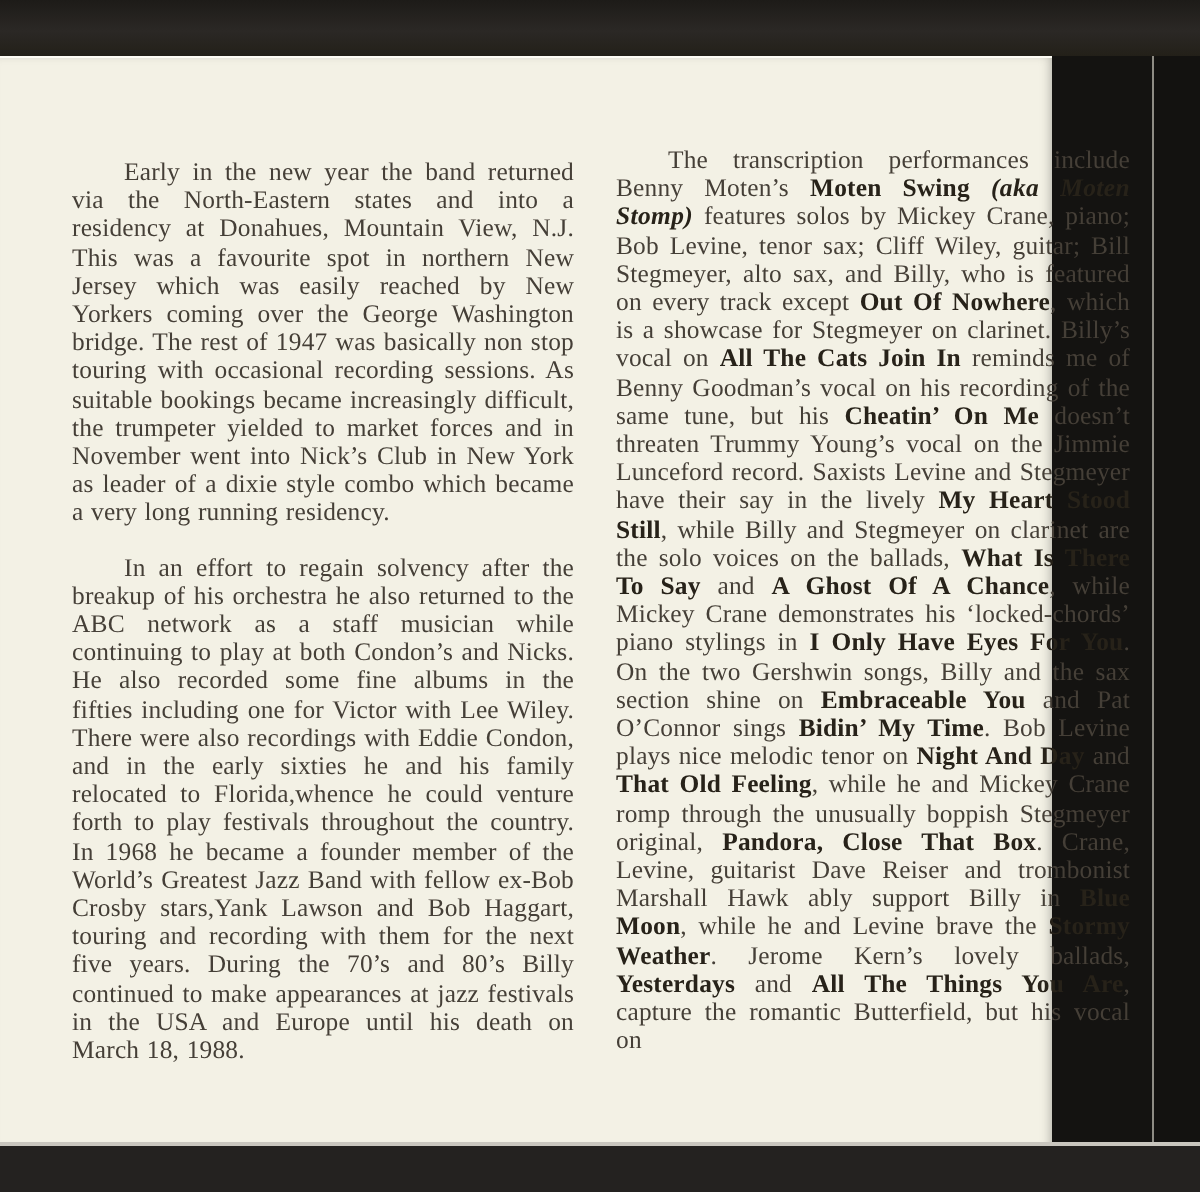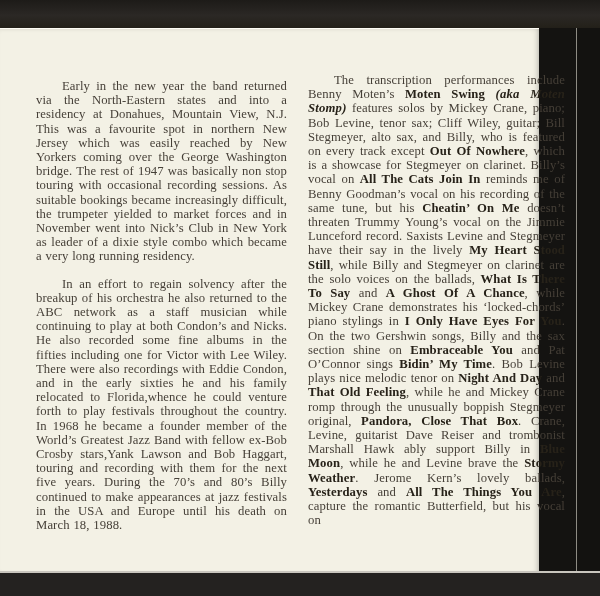--- a/index.html
+++ b/index.html
@@ -2,24 +2,25 @@
 <html><head>
 <meta charset="utf-8">
 <style>
   html,body{margin:0;padding:0;}
   body{
     width:600px;height:596px;position:relative;overflow:hidden;
     background:var(--scan-bg,#141311);
     font-family:"Liberation Serif", serif;
   }
   .page{
-    position:absolute;left:0;top:28px;width:539px;height:545px;
+    position:absolute;left:0;top:28px;width:491px;height:545px;
     background:var(--page-bg,#f3f1e5);
     border-top:1px solid #fdfcf4;
     box-shadow:inset -3px 0 6px -3px rgba(0,0,0,.35);
+    padding-left:35px;
   }
   .bar-top{
     position:absolute;left:0;top:0;width:600px;height:28px;
     background:var(--bar-color,#262320);
     background:linear-gradient(180deg,#1d1b18 0%,#2b2825 55%,#232019 100%);
   }
   .bar-bottom{
     position:absolute;left:0;bottom:0;width:600px;height:23px;
     background:var(--bar-color,#2b2927);
     border-top:2px solid #c9c6be;

